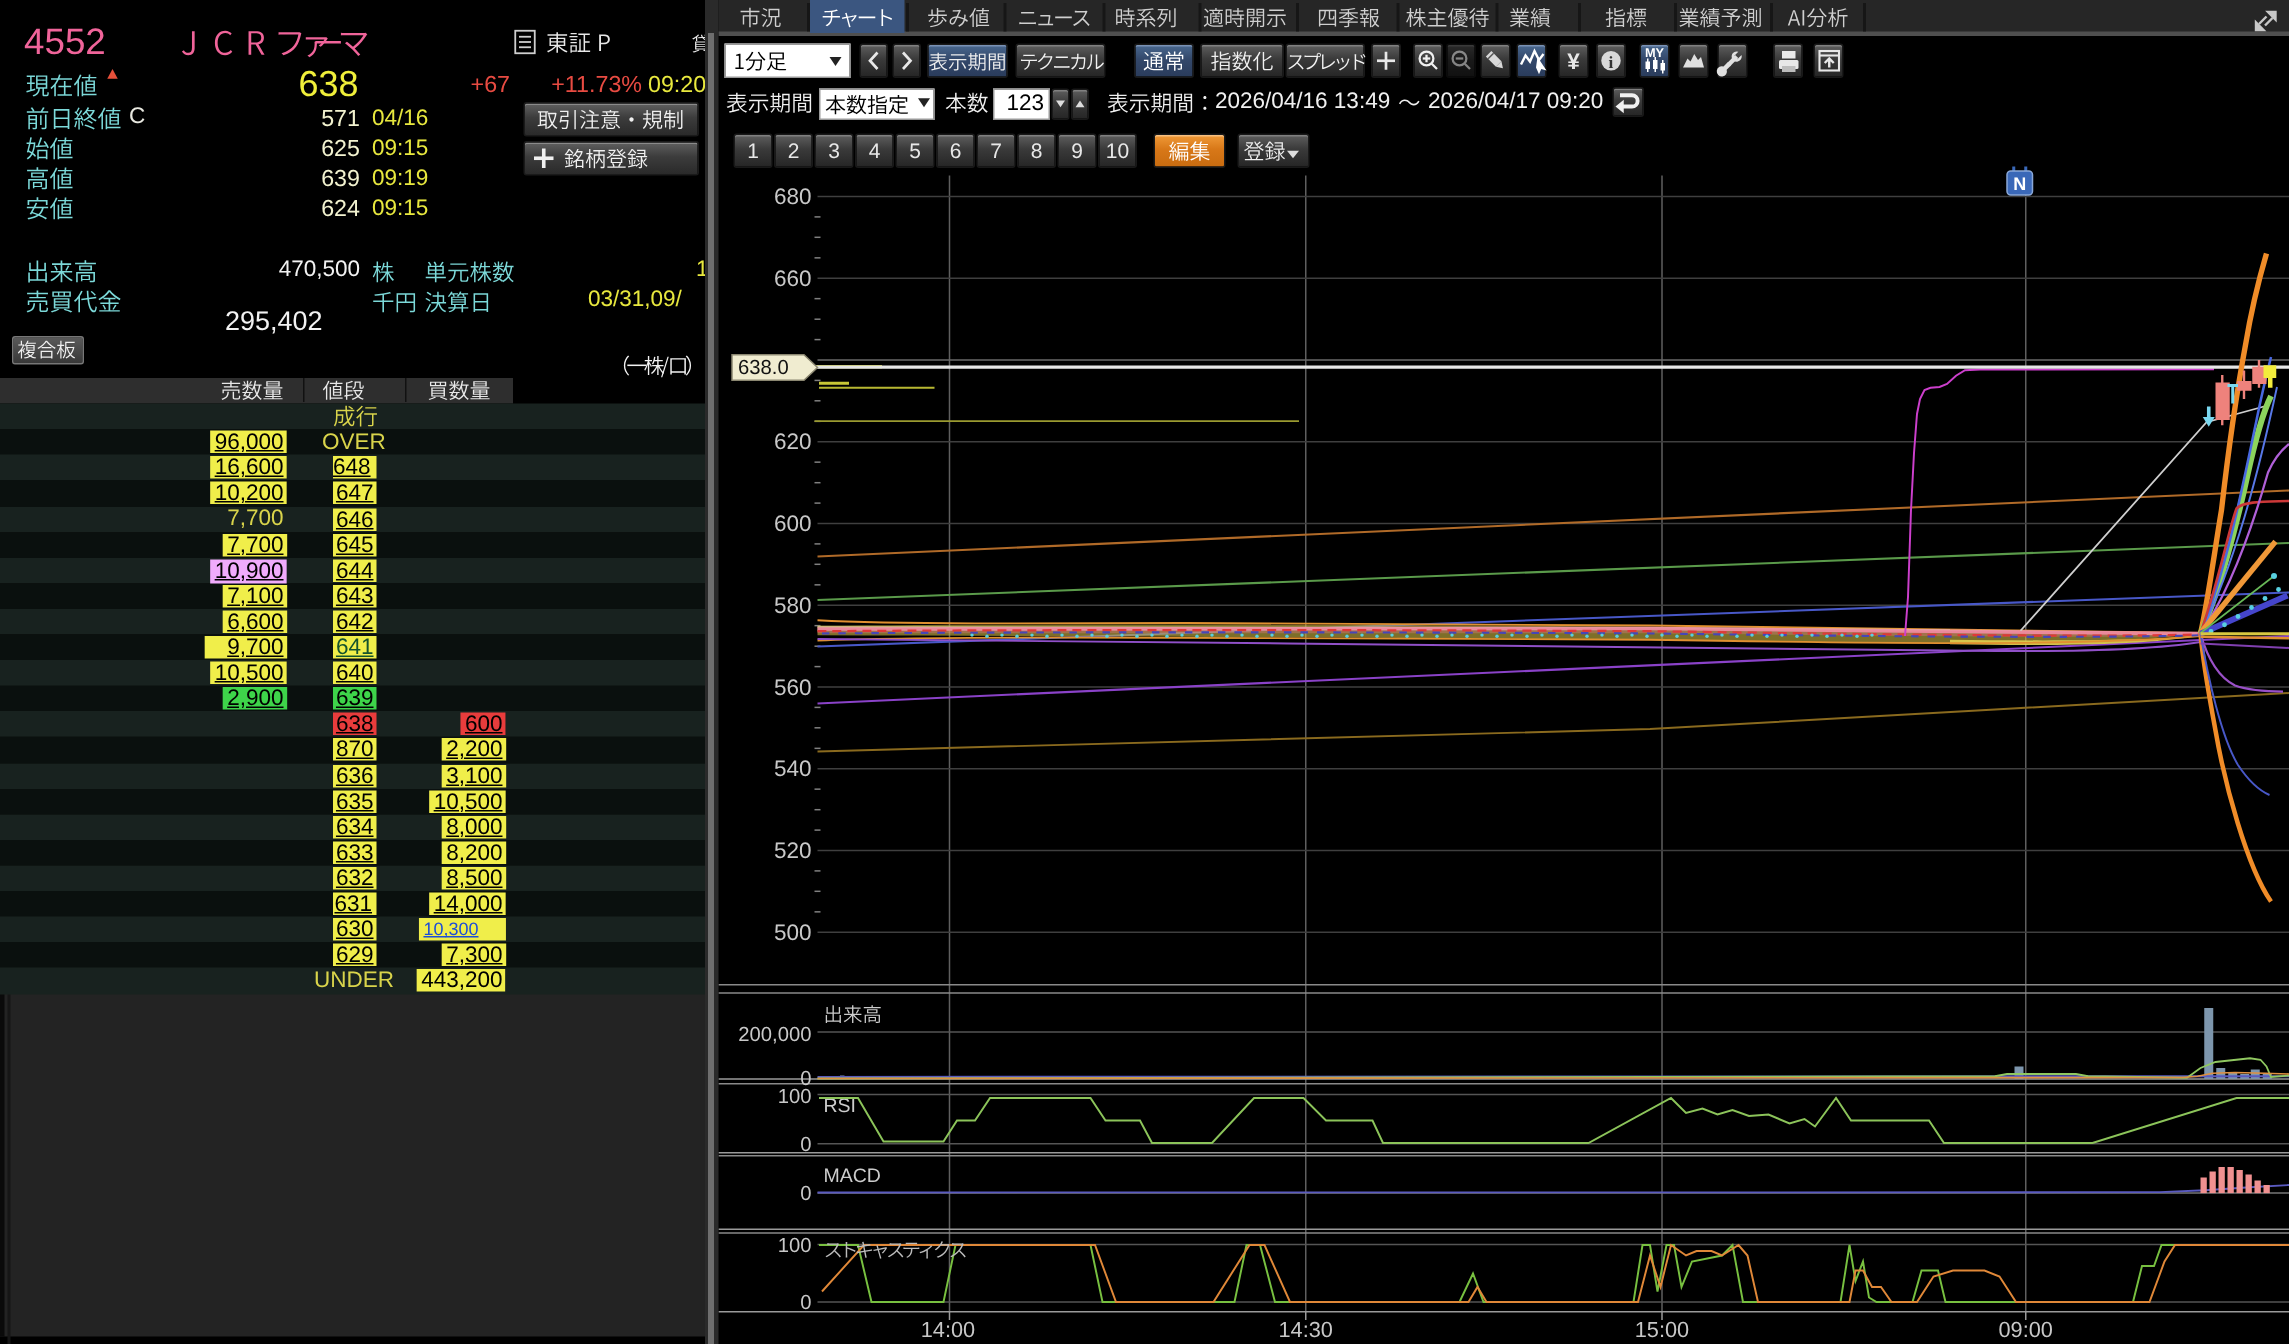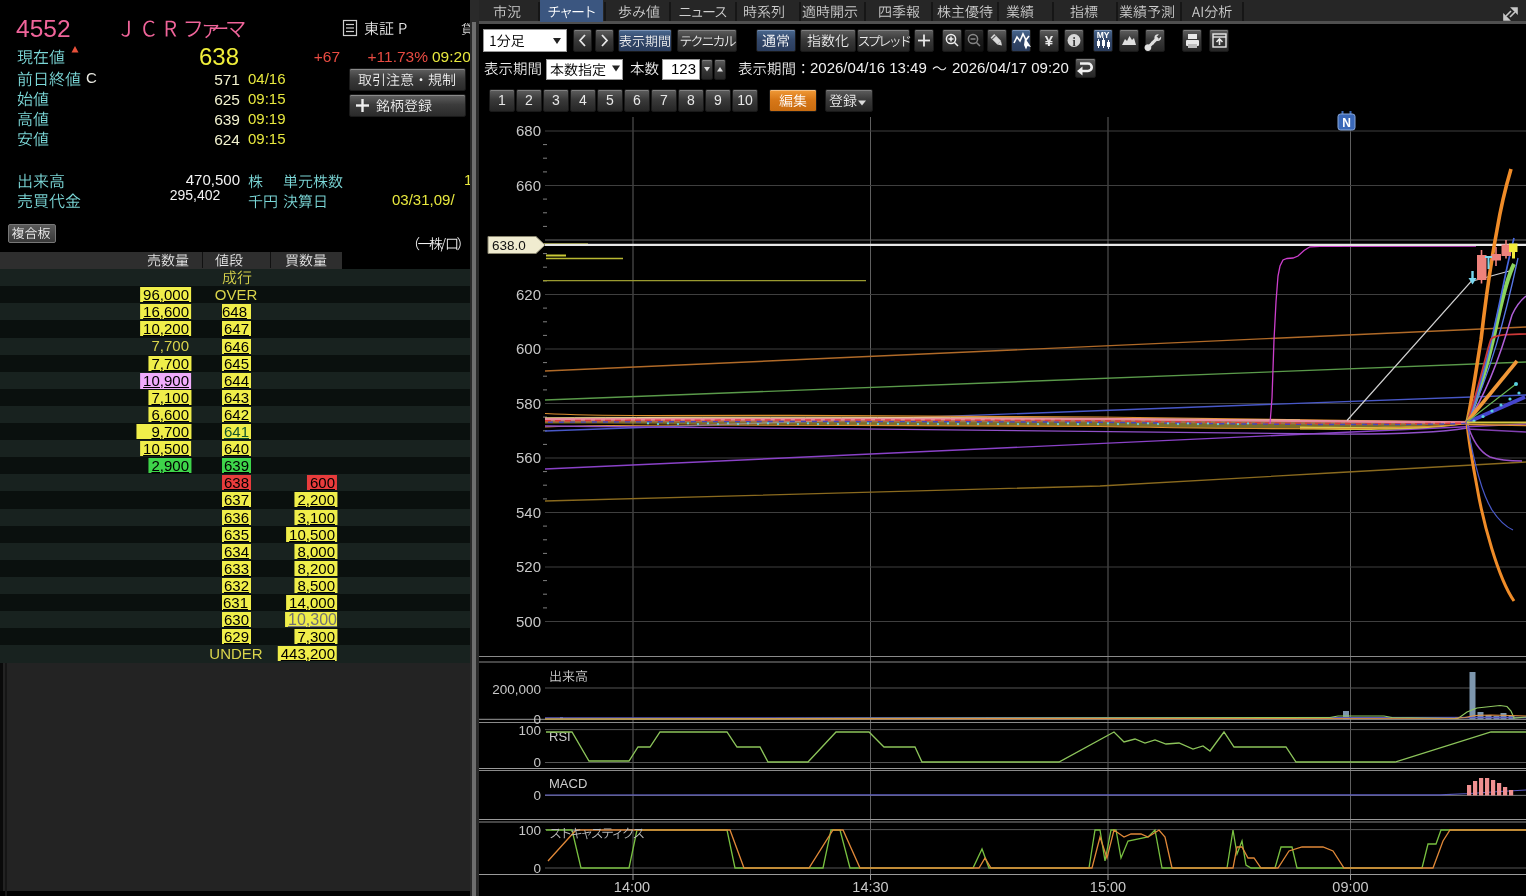--- a/index.html
+++ b/index.html
@@ -18,21 +18,21 @@
 <div class="ab" style="left:248px;top:71px;width:50px;height:17px;font-size:15px;color:#e8e83e">04/16</div>
 <div class="ab" style="left:170px;top:91px;width:70px;height:17px;font-size:15.5px;color:#f2f2cf;text-align:right">625</div>
 <div class="ab" style="left:248px;top:91px;width:50px;height:17px;font-size:15px;color:#e8e83e">09:15</div>
 <div class="ab" style="left:170px;top:111px;width:70px;height:17px;font-size:15.5px;color:#f2f2cf;text-align:right">639</div>
 <div class="ab" style="left:248px;top:111px;width:50px;height:17px;font-size:15px;color:#e8e83e">09:19</div>
 <div class="ab" style="left:170px;top:131px;width:70px;height:17px;font-size:15.5px;color:#f2f2cf;text-align:right">624</div>
 <div class="ab" style="left:248px;top:131px;width:50px;height:17px;font-size:15px;color:#e8e83e">09:15</div>
 <div class="ab" style="left:86px;top:70px;width:20px;height:17px;font-size:15px;color:#e8e8e0">C</div>
 <div class="ab" style="left:150px;top:172px;width:90px;height:17px;font-size:15px;color:#f2f2f2;text-align:right">470,500</div>
 <div class="ab" style="left:464px;top:172px;width:7px;height:17px;font-size:15px;color:#e8e83e;overflow:hidden">100</div>
-<div class="ab" style="left:150px;top:188px;width:90px;height:17px;font-size:14px;color:#f2f2f2;text-align:center">295,402</div>
+<div class="ab" style="left:150px;top:204px;width:90px;height:17px;font-size:18px;color:#f2f2f2;text-align:left">295,402</div>
 <div class="ab" style="left:392px;top:192px;width:85px;height:17px;font-size:15px;color:#e8e83e">03/31,09/</div>
 <div class="ab" style="left:349px;top:68px;width:117px;height:23px;background:linear-gradient(#606060,#3c3c3c 45%,#2a2a2a);border:1px solid #1a1a1a;border-radius:2px;box-shadow:inset 0 1px 0 #8a8a8a"></div>
 <div class="ab" style="left:349px;top:94px;width:117px;height:23px;background:linear-gradient(#606060,#3c3c3c 45%,#2a2a2a);border:1px solid #1a1a1a;border-radius:2px;box-shadow:inset 0 1px 0 #8a8a8a"></div>
 <div class="ab" style="left:8px;top:224px;width:48px;height:19px;background:linear-gradient(#5a5a5a,#383838);border:1px solid #777;border-radius:2px"></div>
 <div class="ab" style="left:0;top:252px;width:342px;height:17px;background:#2e2e2e"></div>
 <div class="ab" style="left:202px;top:252px;width:1px;height:16px;background:#111"></div>
 <div class="ab" style="left:270px;top:252px;width:1px;height:16px;background:#111"></div>
 <div class="ab" style="left:0;top:269.1px;width:470px;height:17.6px;background:#18221f"></div>
 <div class="ab" style="left:0;top:286.2px;width:470px;height:17.6px;background:#0a100e"></div>
 <div class="ab" style="left:202px;top:286.7px;width:68px;height:16px;font-size:15px;color:#d9d44b;text-align:center;z-index:3">OVER</div>
@@ -64,21 +64,21 @@
 <div class="ab" style="left:0;top:440.1px;width:470px;height:17.6px;background:#18221f"></div>
 <div class="ab" style="left:222px;top:441.1px;width:29px;height:15px;background:#f0ee4a;font-size:15px;color:#000;text-align:right;padding-right:2px;text-decoration:underline;z-index:3;line-height:15px">640</div>
 <div class="ab" style="left:191px;top:441.1px;height:15px;background:#f0ee4a;font-size:15px;color:#000;text-align:right;padding:0 2px 0 3px;text-decoration:underline;z-index:3;line-height:15px;transform:translateX(-100%)">10,500</div>
 <div class="ab" style="left:0;top:457.2px;width:470px;height:17.6px;background:#0a100e"></div>
 <div class="ab" style="left:222px;top:458.2px;width:29px;height:15px;background:#3ed44a;font-size:15px;color:#000;text-align:right;padding-right:2px;text-decoration:underline;z-index:3;line-height:15px">639</div>
 <div class="ab" style="left:191px;top:458.2px;height:15px;background:#3ed44a;font-size:15px;color:#000;text-align:right;padding:0 2px 0 3px;text-decoration:underline;z-index:3;line-height:15px;transform:translateX(-100%)">2,900</div>
 <div class="ab" style="left:0;top:474.3px;width:470px;height:17.6px;background:#18221f"></div>
 <div class="ab" style="left:222px;top:475.3px;width:29px;height:15px;background:#e83c3c;font-size:15px;color:#000;text-align:right;padding-right:2px;text-decoration:underline;z-index:3;line-height:15px">638</div>
 <div class="ab" style="left:337px;top:475.3px;height:15px;background:#e83c3c;font-size:15px;color:#000;text-align:right;padding:0 2px 0 3px;text-decoration:underline;z-index:3;line-height:15px;transform:translateX(-100%)">600</div>
 <div class="ab" style="left:0;top:491.4px;width:470px;height:17.6px;background:#0a100e"></div>
-<div class="ab" style="left:222px;top:492.4px;width:29px;height:15px;background:#f0ee4a;font-size:15px;color:#000;text-align:right;padding-right:2px;text-decoration:underline;z-index:3;line-height:15px">637</div>
+<div class="ab" style="left:222px;top:492.4px;width:29px;height:15px;background:#f0ee4a;font-size:15px;color:#000;text-align:right;padding-right:2px;text-decoration:underline;z-index:3;line-height:15px">870</div>
 <div class="ab" style="left:337px;top:492.4px;height:15px;background:#f0ee4a;font-size:15px;color:#000;text-align:right;padding:0 2px 0 3px;text-decoration:underline;z-index:3;line-height:15px;transform:translateX(-100%)">2,200</div>
 <div class="ab" style="left:0;top:508.5px;width:470px;height:17.6px;background:#18221f"></div>
 <div class="ab" style="left:222px;top:509.5px;width:29px;height:15px;background:#f0ee4a;font-size:15px;color:#000;text-align:right;padding-right:2px;text-decoration:underline;z-index:3;line-height:15px">636</div>
 <div class="ab" style="left:337px;top:509.5px;height:15px;background:#f0ee4a;font-size:15px;color:#000;text-align:right;padding:0 2px 0 3px;text-decoration:underline;z-index:3;line-height:15px;transform:translateX(-100%)">3,100</div>
 <div class="ab" style="left:0;top:525.6px;width:470px;height:17.6px;background:#0a100e"></div>
 <div class="ab" style="left:222px;top:526.6px;width:29px;height:15px;background:#f0ee4a;font-size:15px;color:#000;text-align:right;padding-right:2px;text-decoration:underline;z-index:3;line-height:15px">635</div>
 <div class="ab" style="left:337px;top:526.6px;height:15px;background:#f0ee4a;font-size:15px;color:#000;text-align:right;padding:0 2px 0 3px;text-decoration:underline;z-index:3;line-height:15px;transform:translateX(-100%)">10,500</div>
 <div class="ab" style="left:0;top:542.7px;width:470px;height:17.6px;background:#18221f"></div>
 <div class="ab" style="left:222px;top:543.7px;width:29px;height:15px;background:#f0ee4a;font-size:15px;color:#000;text-align:right;padding-right:2px;text-decoration:underline;z-index:3;line-height:15px">634</div>
 <div class="ab" style="left:337px;top:543.7px;height:15px;background:#f0ee4a;font-size:15px;color:#000;text-align:right;padding:0 2px 0 3px;text-decoration:underline;z-index:3;line-height:15px;transform:translateX(-100%)">8,000</div>
@@ -86,27 +86,27 @@
 <div class="ab" style="left:222px;top:560.8px;width:29px;height:15px;background:#f0ee4a;font-size:15px;color:#000;text-align:right;padding-right:2px;text-decoration:underline;z-index:3;line-height:15px">633</div>
 <div class="ab" style="left:337px;top:560.8px;height:15px;background:#f0ee4a;font-size:15px;color:#000;text-align:right;padding:0 2px 0 3px;z-index:3;line-height:15px;transform:translateX(-100%)">8,200</div>
 <div class="ab" style="left:0;top:576.9px;width:470px;height:17.6px;background:#18221f"></div>
 <div class="ab" style="left:222px;top:577.9px;width:29px;height:15px;background:#f0ee4a;font-size:15px;color:#000;text-align:right;padding-right:2px;text-decoration:underline;z-index:3;line-height:15px">632</div>
 <div class="ab" style="left:337px;top:577.9px;height:15px;background:#f0ee4a;font-size:15px;color:#000;text-align:right;padding:0 2px 0 3px;text-decoration:underline;z-index:3;line-height:15px;transform:translateX(-100%)">8,500</div>
 <div class="ab" style="left:0;top:594px;width:470px;height:17.6px;background:#0a100e"></div>
 <div class="ab" style="left:222px;top:595px;width:29px;height:15px;background:#f0ee4a;font-size:15px;color:#000;text-align:center;padding-right:2px;text-decoration:underline;z-index:3;line-height:15px">631</div>
 <div class="ab" style="left:337px;top:595px;height:15px;background:#f0ee4a;font-size:15px;color:#000;text-align:right;padding:0 2px 0 3px;text-decoration:underline;z-index:3;line-height:15px;transform:translateX(-100%)">14,000</div>
 <div class="ab" style="left:0;top:611.1px;width:470px;height:17.6px;background:#18221f"></div>
 <div class="ab" style="left:222px;top:612.1px;width:29px;height:15px;background:#f0ee4a;font-size:15px;color:#000;text-align:right;padding-right:2px;text-decoration:underline;z-index:3;line-height:15px">630</div>
-<div class="ab" style="left:337px;top:612.1px;height:15px;background:#f0ee4a;font-size:16px;color:#737373;text-align:right;padding:0 0 0 3px;text-decoration:underline;z-index:3;line-height:15px;transform:translateX(-100%)">10,300</div>
+<div class="ab" style="left:337px;top:612.1px;height:15px;background:#f0ee4a;font-size:12px;color:#1d4ed8;text-align:right;padding:0 18px 0 3px;text-decoration:underline;z-index:3;line-height:15px;transform:translateX(-100%)">10,300</div>
 <div class="ab" style="left:0;top:628.2px;width:470px;height:17.6px;background:#0a100e"></div>
 <div class="ab" style="left:222px;top:629.2px;width:29px;height:15px;background:#f0ee4a;font-size:15px;color:#000;text-align:right;padding-right:2px;text-decoration:underline;z-index:3;line-height:15px">629</div>
 <div class="ab" style="left:337px;top:629.2px;height:15px;background:#f0ee4a;font-size:15px;color:#000;text-align:right;padding:0 2px 0 3px;text-decoration:underline;z-index:3;line-height:15px;transform:translateX(-100%)">7,300</div>
 <div class="ab" style="left:0;top:645.3px;width:470px;height:17.6px;background:#18221f"></div>
 <div class="ab" style="left:202px;top:645.8px;width:68px;height:16px;font-size:15px;color:#d9d44b;text-align:center;z-index:3">UNDER</div>
-<div class="ab" style="left:337px;top:646.3px;height:15px;background:#f0ee4a;font-size:15px;color:#000;text-align:right;padding:0 2px 0 3px;text-decoration:underline;z-index:3;line-height:15px;transform:translateX(-100%)">443,200</div>
+<div class="ab" style="left:337px;top:646.3px;height:15px;background:#f0ee4a;font-size:15px;color:#000;text-align:right;padding:0 2px 0 3px;z-index:3;line-height:15px;transform:translateX(-100%)">443,200</div>
 <div class="ab" style="left:470px;top:0;width:9px;height:896px;background:#2a2a2a;z-index:25"></div>
 <div class="ab" style="left:472px;top:22px;width:4px;height:874px;background:#6e6e6e;z-index:26"></div>
 <div class="ab" style="left:479px;top:0;width:1047px;height:23px;background:#262626"></div>
 <div class="ab" style="left:479px;top:21px;width:1047px;height:3px;background:#4f4f4f"></div>
 <div class="ab" style="left:540px;top:0;width:63px;height:22px;background:#3b5680"></div>
 <div class="ab" style="left:537.5px;top:2px;width:2px;height:19px;background:#161616"></div>
 <div class="ab" style="left:604px;top:2px;width:2px;height:19px;background:#161616"></div>
 <div class="ab" style="left:669px;top:2px;width:2px;height:19px;background:#161616"></div>
 <div class="ab" style="left:735px;top:2px;width:2px;height:19px;background:#161616"></div>
 <div class="ab" style="left:799px;top:2px;width:2px;height:19px;background:#161616"></div>

